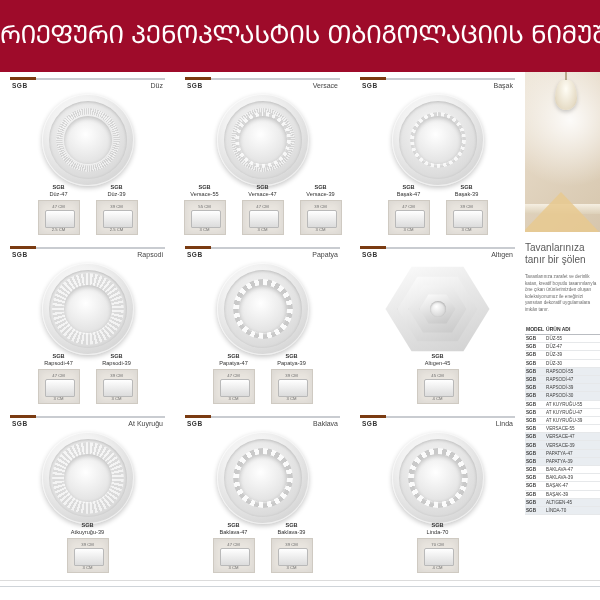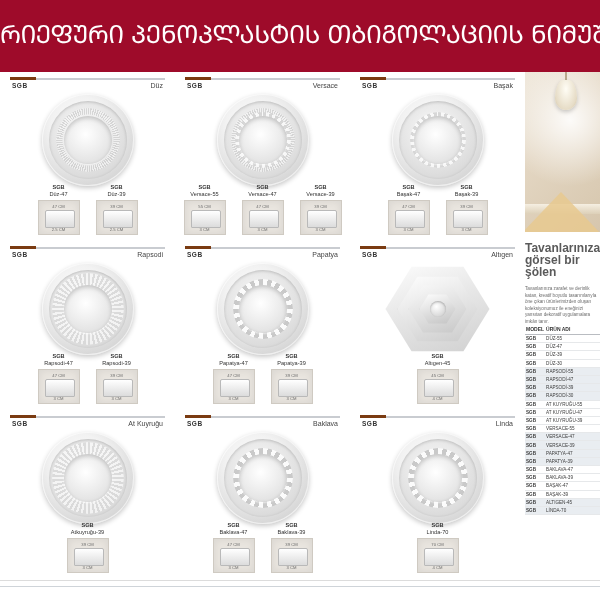--- a/index.html
+++ b/index.html
@@ -201,21 +201,21 @@
   }
   .photo .shelf{
     position:absolute;left:0;bottom:18px;width:75px;height:10px;
     background:linear-gradient(180deg,#f6efe2,#ddd0b8);
   }
 
   .blurb{
     position:absolute;left:0;top:170px;width:75px;
   }
   .blurb h3{
-    margin:0;font-size:12px;font-weight:bold;color:#5a5a5a;line-height:12px;
+    margin:0;font-size:10px;font-weight:normal;color:#5a5a5a;line-height:12px;
   }
   .blurb p{
     margin:8px 0 0;font-size:4.6px;line-height:6.6px;color:#6d6d6d;
   }
 
   .spec{
     position:absolute;left:0;top:252px;width:75px;
     font-size:5px;
   }
   .spec table{border-collapse:collapse;width:75px;}
@@ -551,21 +551,21 @@
     <div class="rightcol">
       <div class="photo">
         <div class="lamp-stem"></div>
         <div class="lamp"></div>
         <div class="shelf"></div>
         <div class="tri"></div>
       </div>
 
       <div class="blurb">
         <h3>Tavanlarınıza</h3>
-        <h3>görsel bir şölen</h3>
+        <h3>tanır bir şölen</h3>
         <p>Tavanlarınıza zarafet ve derinlik katan, kreatif boyutlu tasarımlarıyla öne çıkan ürünlerimizden oluşan koleksiyonumuz ile eneğinizi yansıtan dekoratif uygulamalara imkân tanır.</p>
       </div>
 
       <div class="spec">
         <table>
           <thead>
             <tr>
               <th>MODEL</th>
               <th>ÜRÜN ADI</th>
             </tr>

